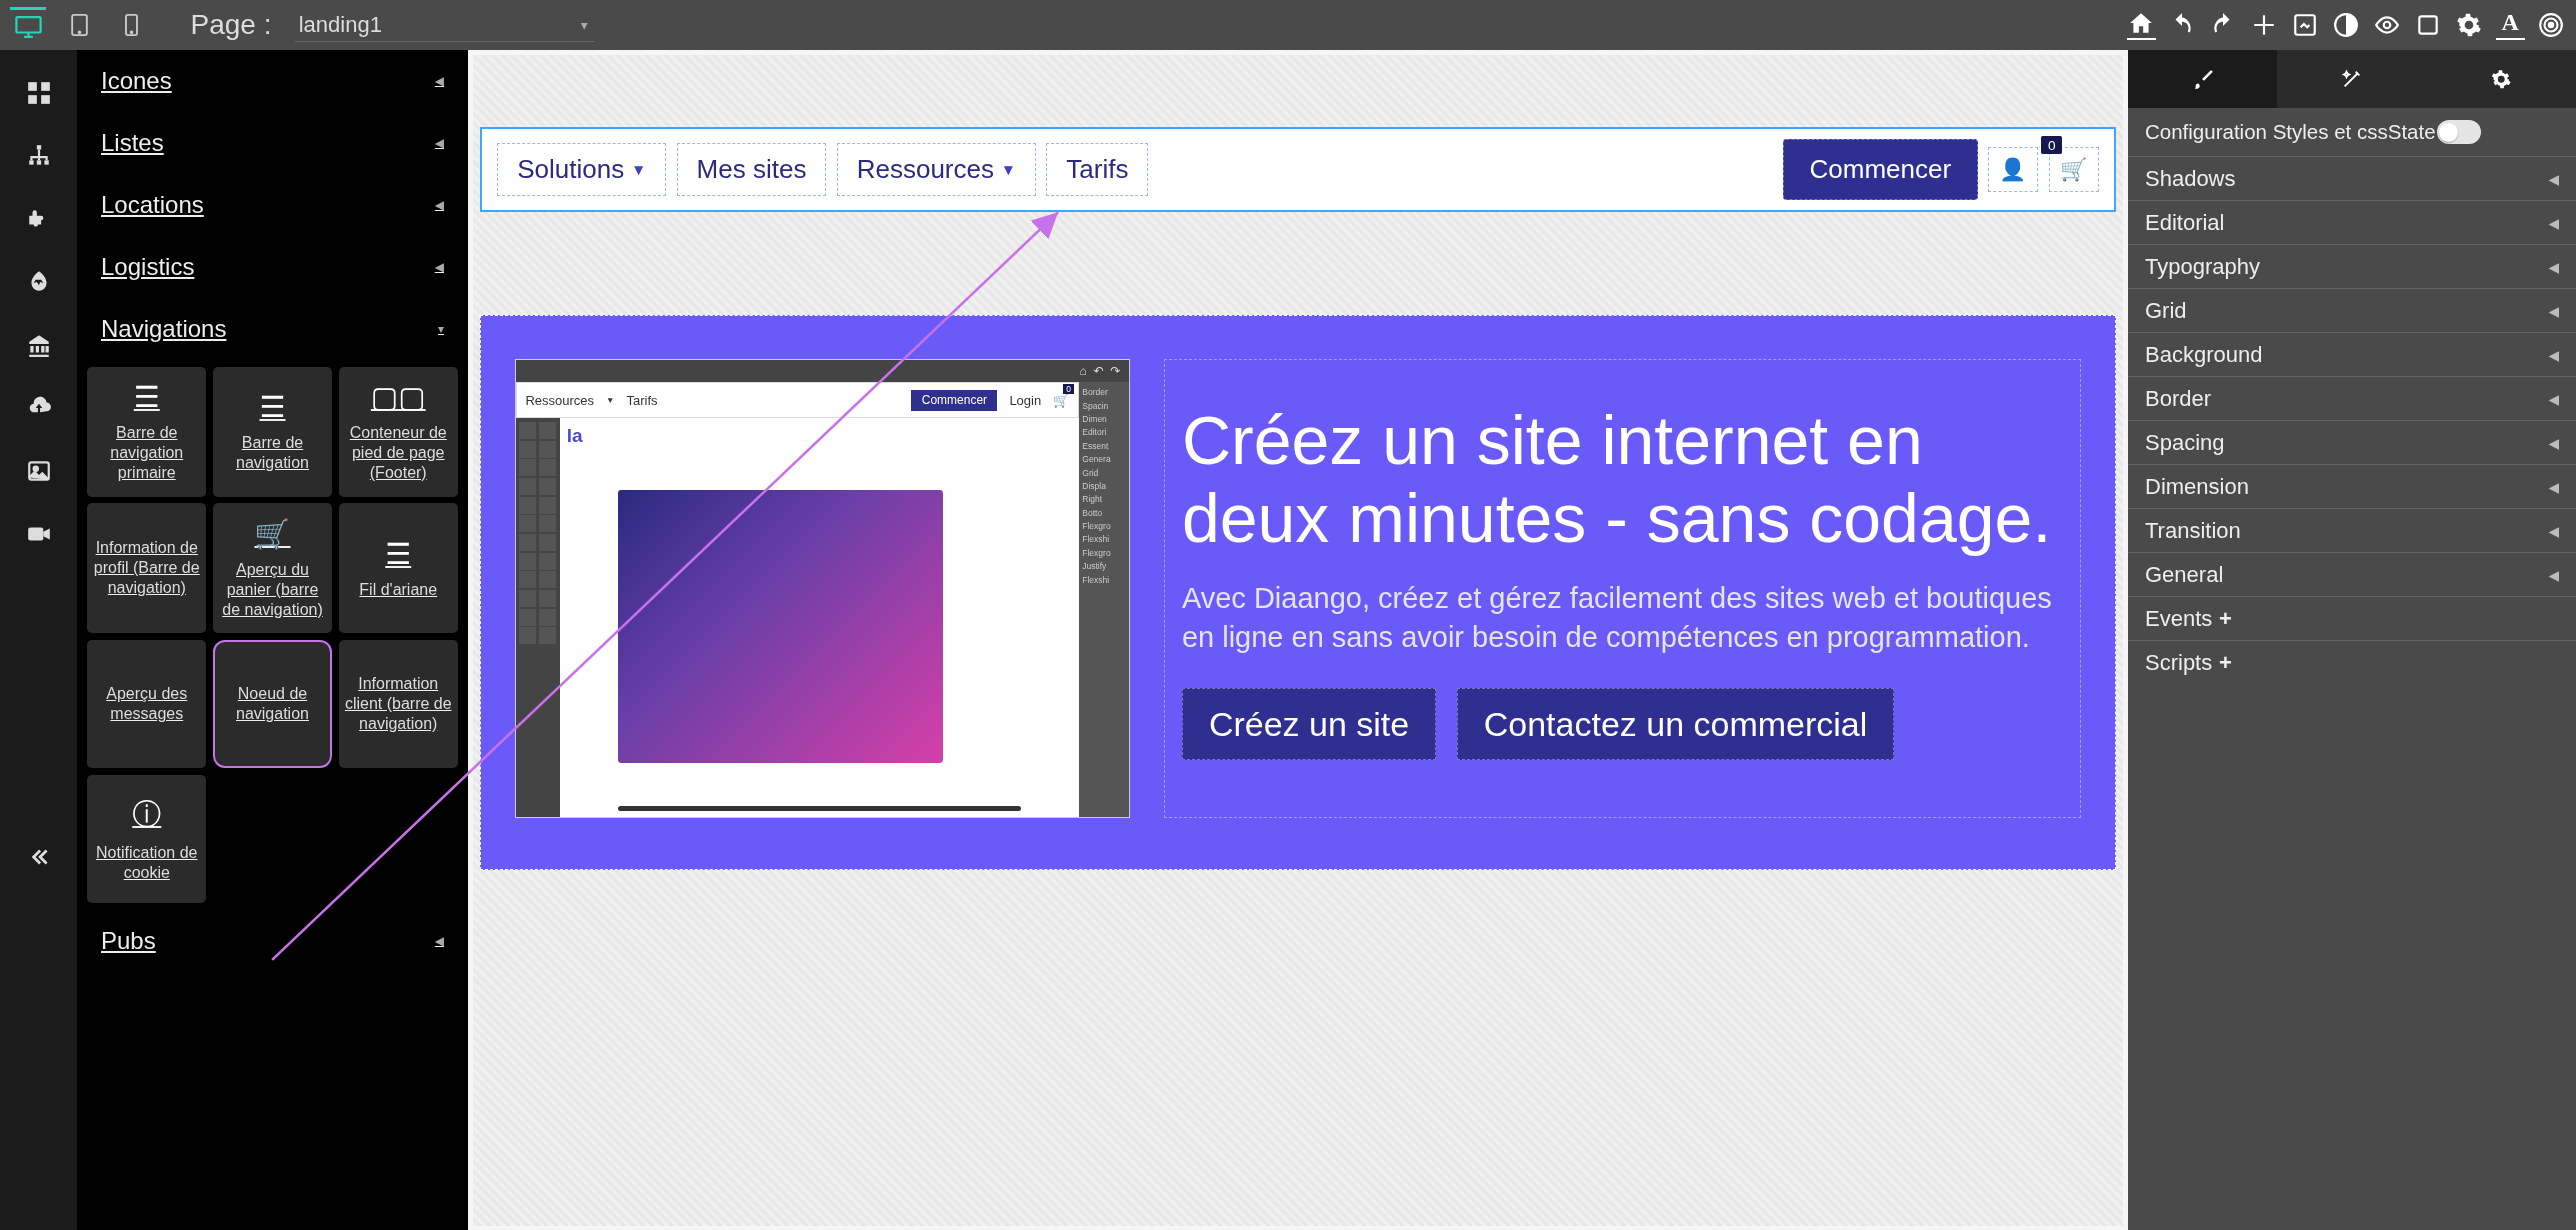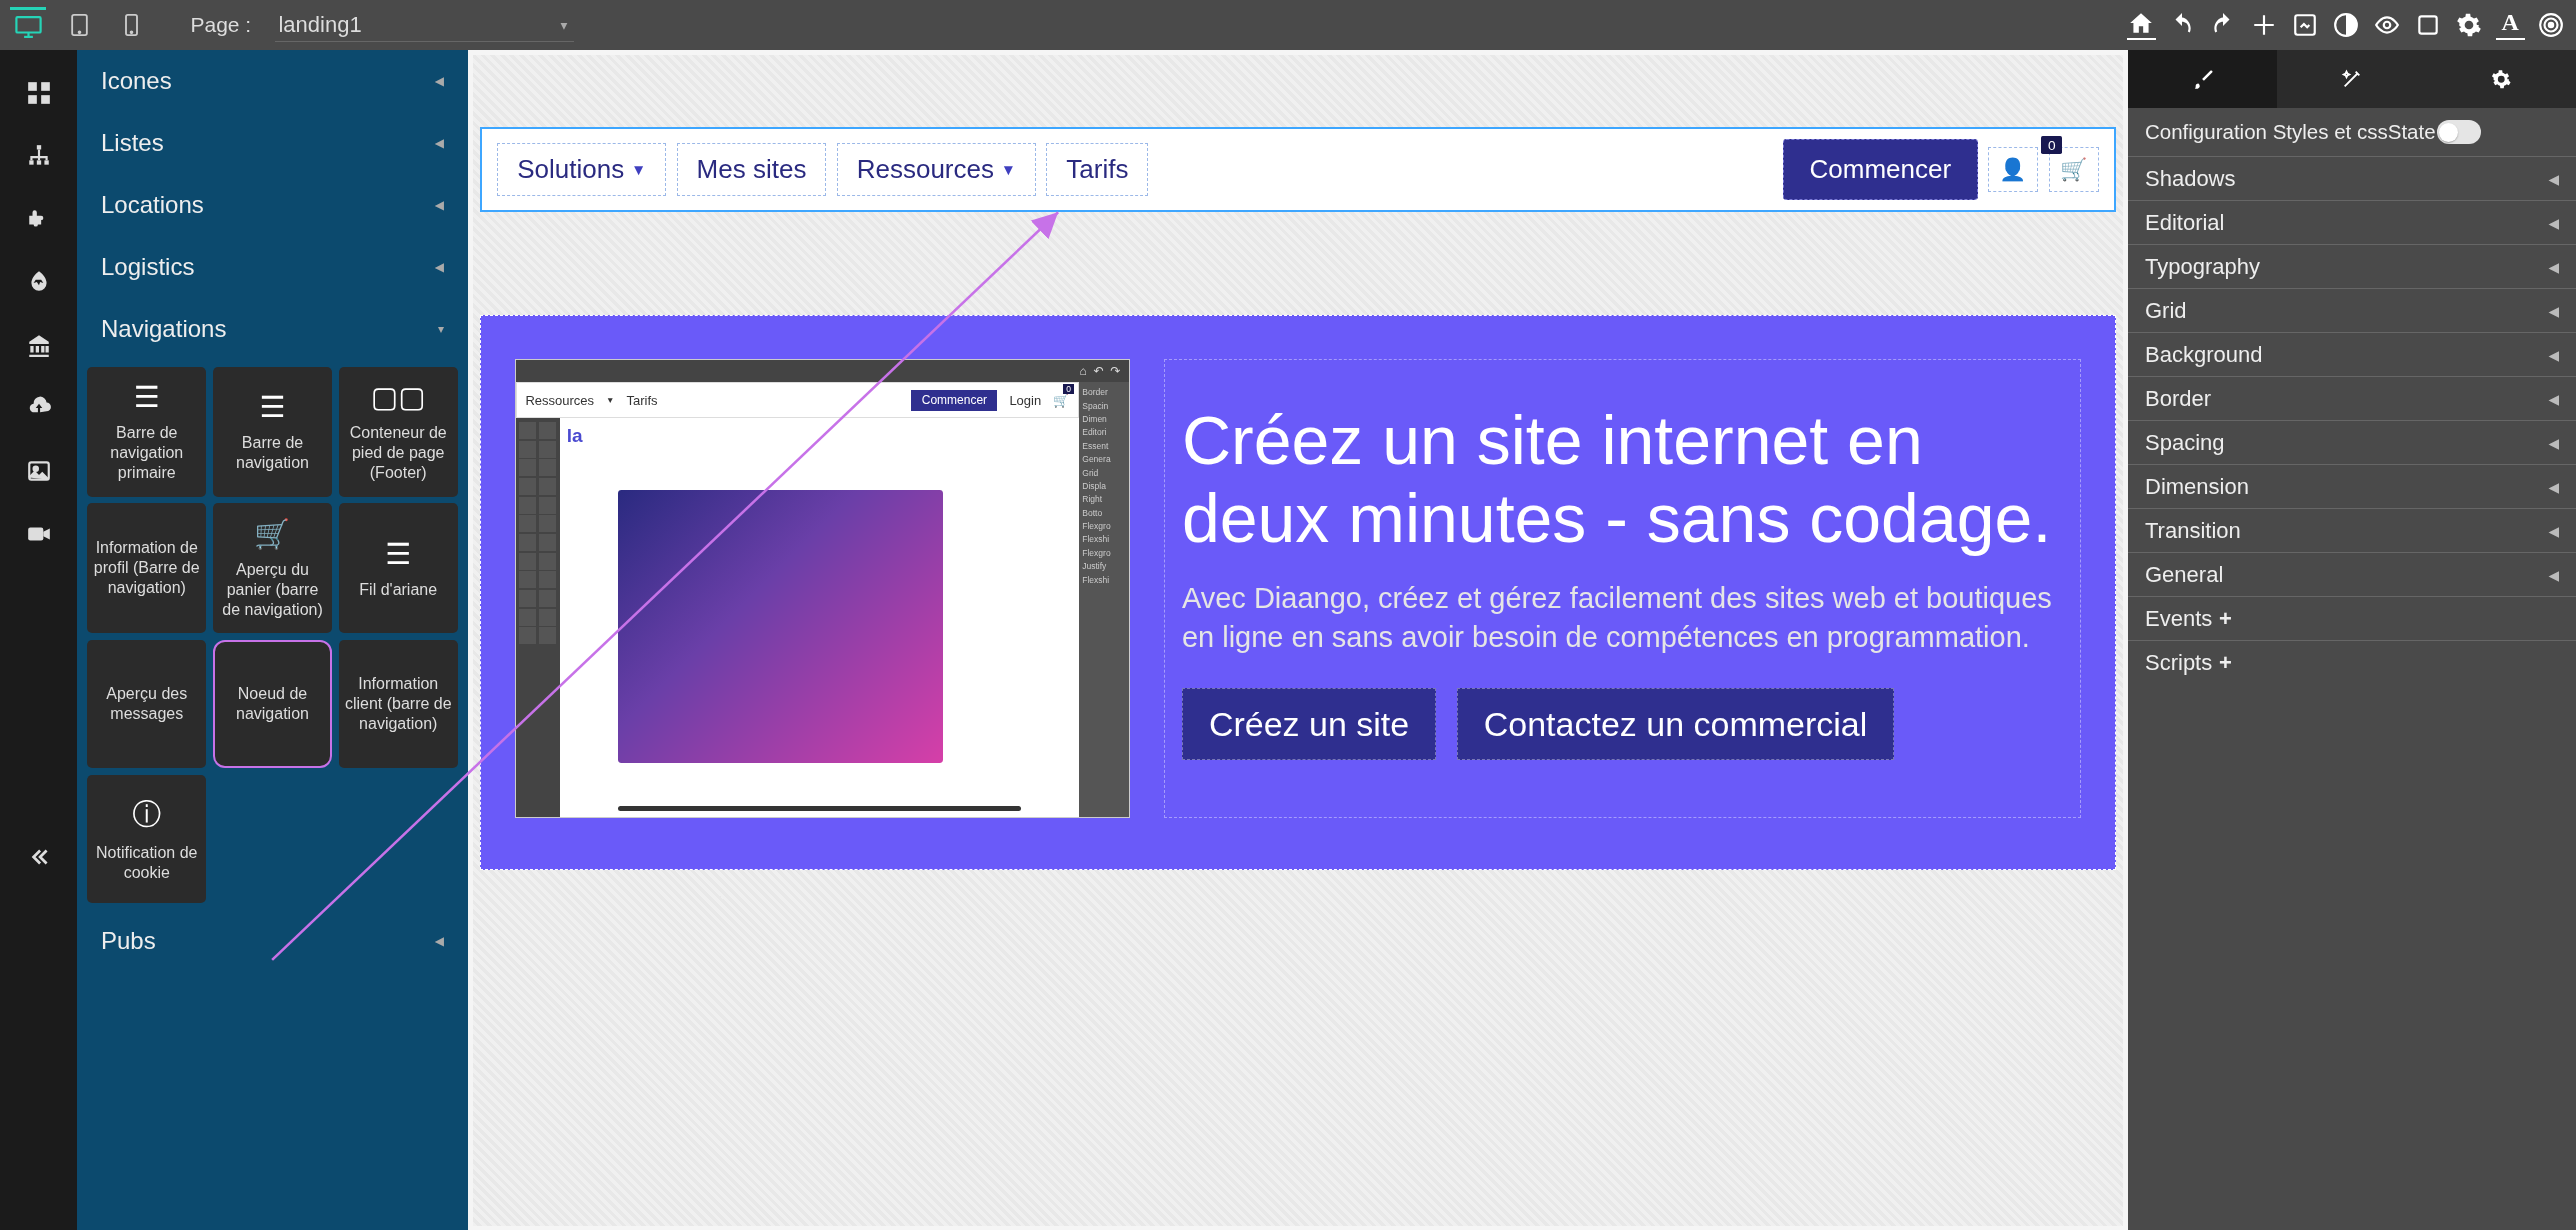--- a/index.html
+++ b/index.html
@@ -4,38 +4,38 @@
 <style>
 * { box-sizing: border-box; margin: 0; padding: 0; }
 body { font-family: -apple-system, BlinkMacSystemFont, "Segoe UI", Arial, sans-serif; background: #4a4a4a; overflow: hidden; width: 2576px; height: 1231px; position: relative; }
 
 
 .topbar { height: 50px; background: #4a4a4a; display: flex; align-items: center; padding: 0 10.3px; position: relative; }
 .topbar-left { display: flex; align-items: center; gap: 15.4px; }
 .device-icon { width: 36px; height: 36px; display: flex; align-items: center; justify-content: center; color: #ccc; cursor: pointer; }
 .device-icon.active { color: #26d4b7; border-top: 3.4px solid #26d4b7; }
 .device-icon svg { width: 27px; height: 22px; }
-.page-label { color: #ddd; font-size: 21px; margin-left: 26px; margin-right: 8.5px; }
+.page-label { color: #ddd; font-size: 28px; margin-left: 26px; margin-right: 8.5px; }
 .page-select { background: #4a4a4a; color: #ddd; border: none; font-size: 22px; padding: 3.4px 26px 3.4px 3.4px; min-width: 299px; border-bottom: 0.9px solid #666; position: relative; }
 .page-select-wrap { position: relative; display: inline-block; }
 .page-select-caret { position: absolute; right: 6.8px; top: 50%; transform: translateY(-50%); color: #aaa; pointer-events: none; }
 .topbar-right { margin-left: auto; display: flex; gap: 12px; align-items: center; }
 .topbar-right .tb-icon { width: 29px; height: 29px; color: #fff; cursor: pointer; display:flex; align-items:center; justify-content:center;}
 .topbar-right .tb-icon svg { width: 26px; height: 26px; }
 .tb-icon.home-uline { border-bottom: 2.6px solid #fff; padding-bottom: 2.6px; }
 .tb-icon.text-uline { border-bottom: 2.6px solid #fff; padding-bottom: 2.6px; font-family: Georgia, serif; font-size: 24px; font-weight: bold; }
 
 
 .leftrail { position: absolute; left: 0; top: 50px; width: 77px; background: #1b1b1b; height: calc(100% - 50px); display: flex; flex-direction: column; align-items: center; gap: 32px; padding-top: 27px; }
 .leftrail .rail-icon { width: 31px; height: 31px; color: #ddd; cursor: pointer; display:flex;align-items:center;justify-content:center;}
 .leftrail .rail-icon svg { width: 26px; height: 26px; }
 .rail-collapse { margin-top: auto; margin-bottom: 359px; }
 
 
-.components-panel { position: absolute; left: 77px; top: 50px; width: 391px; height: calc(100% - 50px); background: #0c4a6e; color: #eee; overflow-y: auto; }
+.components-panel { position: absolute; left: 77px; top: 50px; width: 391px; height: calc(100% - 50px); background: #000000; color: #eee; overflow-y: auto; text-decoration: underline; }
 .cat-row { display: flex; justify-content: space-between; align-items: center; padding: 17px 24px; font-size: 24px; cursor: pointer; }
 .cat-row .caret { font-size: 12px; color: #aaa; }
 .comp-grid { display: grid; grid-template-columns: repeat(3, 1fr); gap: 6.8px; padding: 6.8px 10.3px; }
 .comp-tile { background: #2b2b2b; border-radius: 5.1px; padding: 13.7px 5.1px; display: flex; flex-direction: column; align-items: center; justify-content: center; text-align: center; min-height: 128px; cursor: pointer; gap: 8.5px; }
 .comp-tile .tile-icon { font-size: 29px; color: #fff; }
 .comp-tile .tile-label { font-size: 16px; color: #ddd; line-height: 1.25; }
 .comp-tile.highlight { border: 2.6px solid #c772e8; border-radius: 12px; }
 
 
 .canvas-wrap { position: absolute; left: 468px; top: 50px; right: 448px; bottom: 0; background: #f5f5f5; padding: 5.1px; overflow: hidden; }

